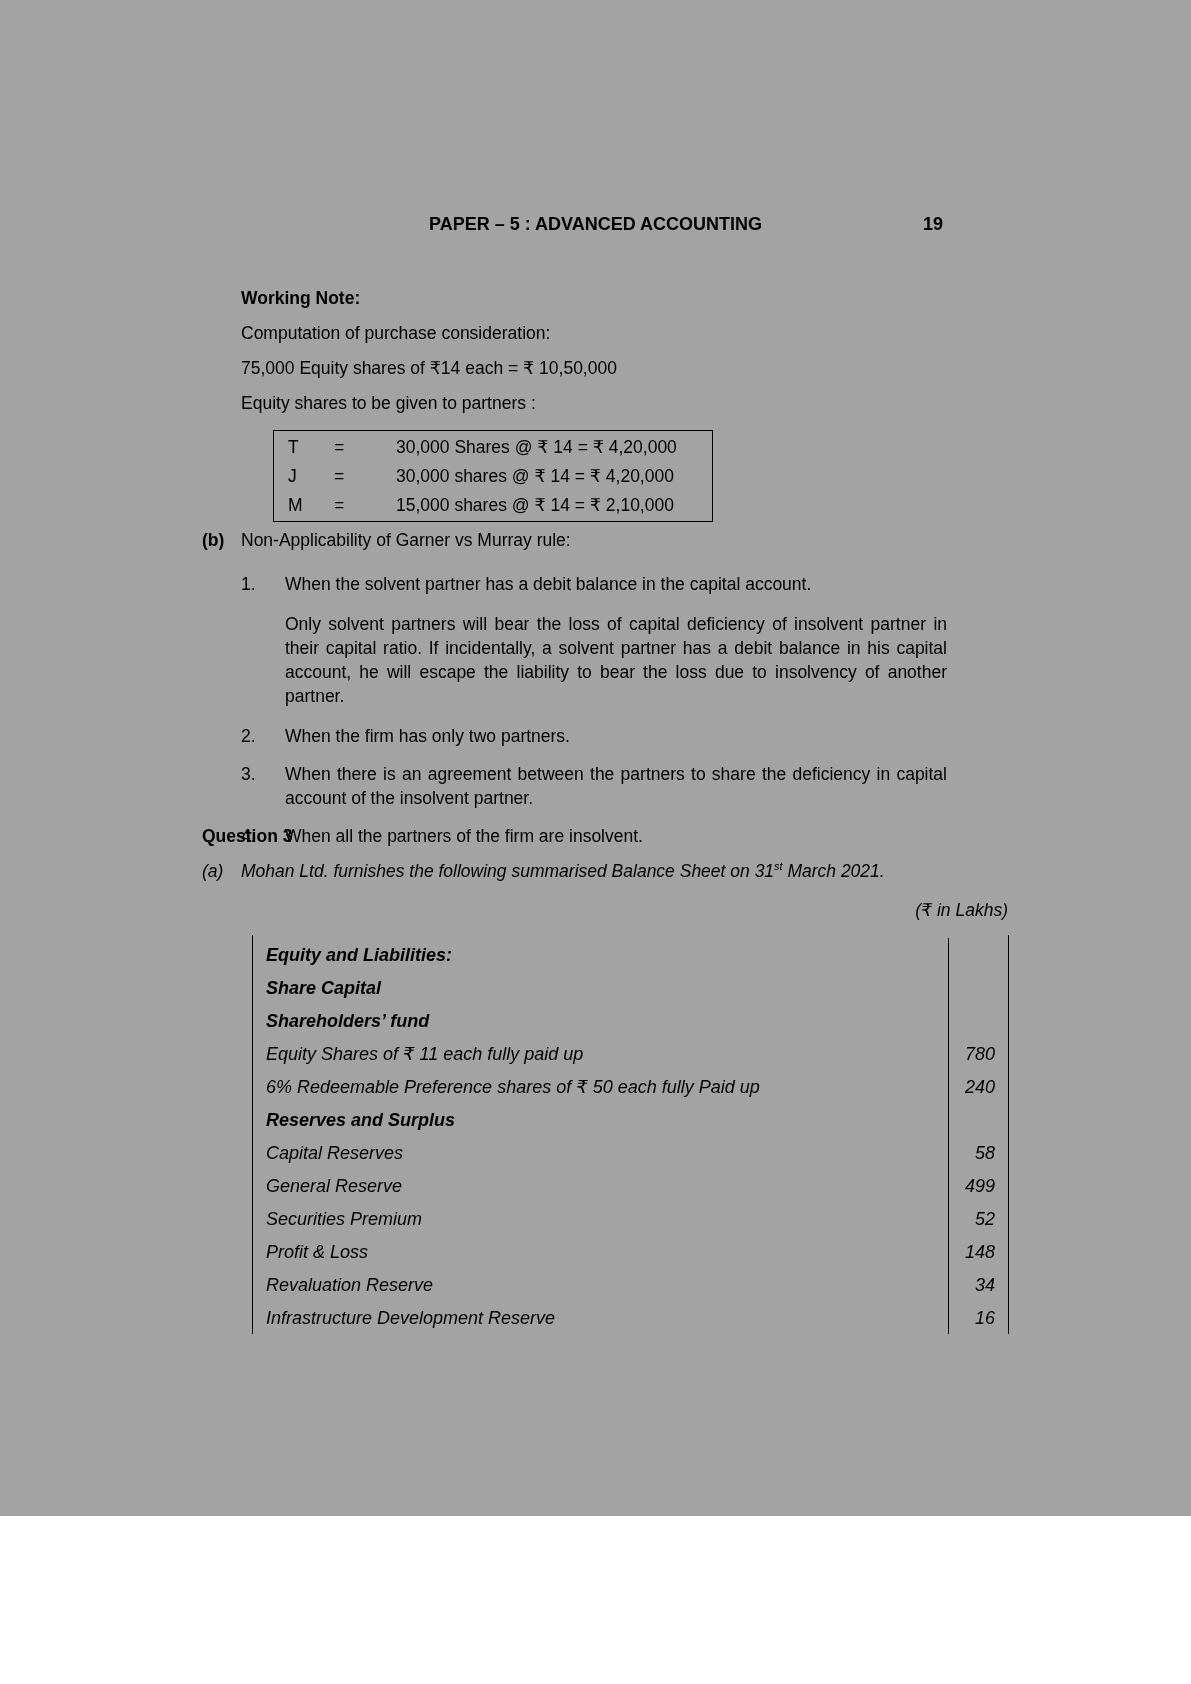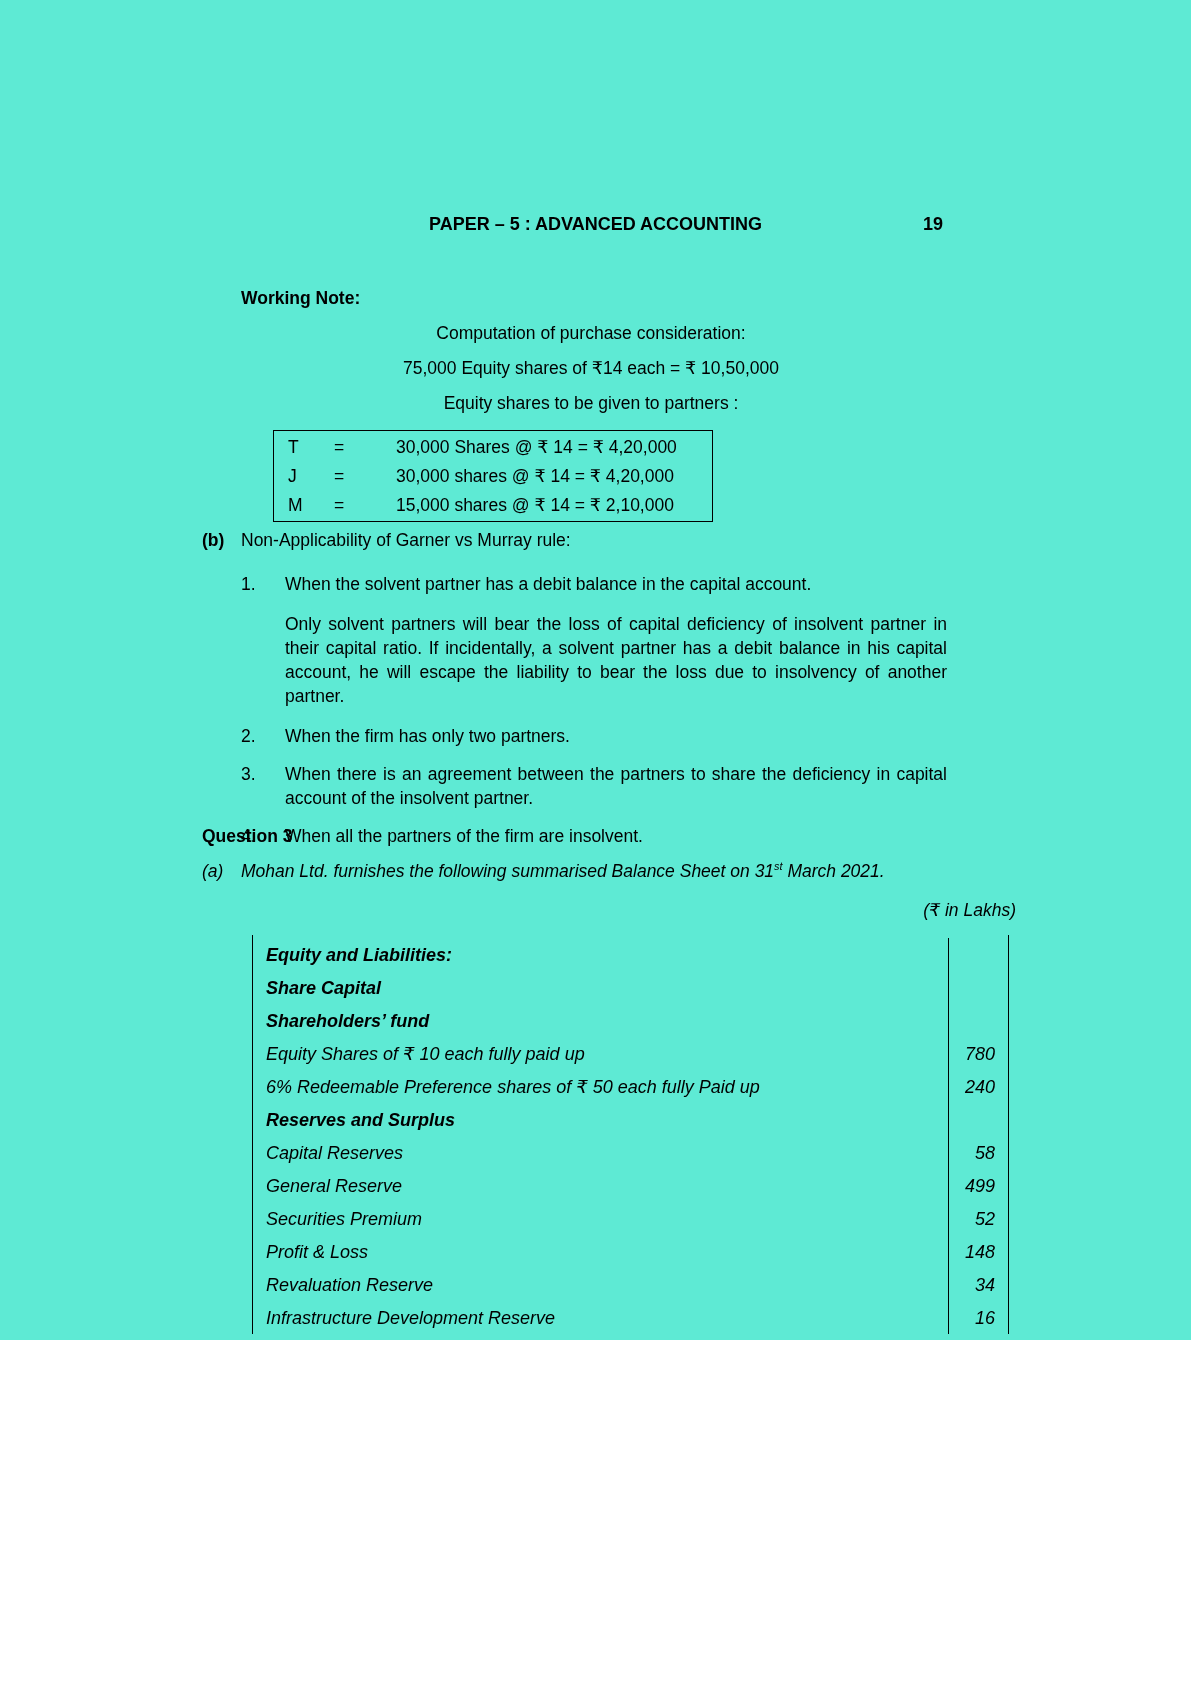--- a/index.html
+++ b/index.html
@@ -1,38 +1,38 @@
 <!DOCTYPE html>
 <html><head>
 <meta charset="utf-8">
 <style>
   html,body { margin:0; padding:0; background:#ffffff; }
   .page {
     position:relative;
-    width:1191px; height:1340px;
-    background:#5eead4;
+    width:1191px; height:1516px;
+    background:#a3a3a3;
     color:#000;
     font-family:"Liberation Sans","DejaVu Sans",sans-serif;
     font-size:17.5px;
     line-height:24px;
     overflow:hidden;
   }
   
   .hdr-title {
     position:absolute; top:212px; left:0; right:0;
     text-align:center; font-weight:bold; font-size:18px;
   }
   .hdr-page-num {
     position:absolute; top:212px; right:248px;
     font-weight:bold; font-size:18px;
   }
   
   .working-note { position:absolute; left:241px; top:286px; width:700px; }
   .working-note .wn-head { font-weight:bold; margin-bottom:11px; }
-  .working-note .wn-line { margin-bottom:11px;text-align:center; }
+  .working-note .wn-line { margin-bottom:11px; }
   .alloc-box {
     position:absolute; left:273px; top:430px; width:440px;
     border:1.5px solid #000; box-sizing:border-box;
     padding:1px 0 2px 0;
   }
   .alloc-row { display:flex; height:29px; align-items:center; padding-left:14px; }
   .alloc-c1 { width:46px; }
   .alloc-c2 { width:62px; }
   .alloc-c3 { flex:1; }
   
@@ -44,21 +44,21 @@
   .item-body { flex:1; text-align:justify; }
   .item-detail {
     margin:16px 0 16px 83px;
     text-align:justify;
   }
   
   .q5-heading { position:absolute; left:202px; top:824px; font-weight:bold; }
   .q5-intro { position:absolute; left:202px; top:859px; width:760px; font-style:italic; display:flex; }
   .q5-part { width:39px; flex:none; }
   .q5-intro sup { font-size:0.62em; line-height:0; vertical-align:super; }
-  .units-note { position:absolute; top:898px; right:175px; font-style:italic; }
+  .units-note { position:absolute; top:898px; right:183px; font-style:italic; }
   
   .bs-table { position:absolute; left:252px; top:935px; width:757px; font-size:18px; }
   .bs-header {
     display:flex; height:36px; box-sizing:border-box;
     background:#d9d9d9; border:1.5px solid #000;
   }
   .bs-header .h-label { width:655px; flex:none; }
   .bs-header .h-amount {
     flex:1; border-left:1.5px solid #000;
     display:flex; align-items:center; justify-content:center;
@@ -162,21 +162,21 @@
       </div>
       <div class="bs-row bold">
         <div class="c-label">Share Capital</div>
         <div class="c-amount"></div>
       </div>
       <div class="bs-row bold">
         <div class="c-label">Shareholders’ fund</div>
         <div class="c-amount"></div>
       </div>
       <div class="bs-row">
-        <div class="c-label">Equity Shares of ₹ 10 each fully paid up</div>
+        <div class="c-label">Equity Shares of ₹ 11 each fully paid up</div>
         <div class="c-amount">780</div>
       </div>
       <div class="bs-row">
         <div class="c-label">6% Redeemable Preference shares of ₹ 50 each fully Paid up</div>
         <div class="c-amount">240</div>
       </div>
       <div class="bs-row bold">
         <div class="c-label">Reserves and Surplus</div>
         <div class="c-amount"></div>
       </div>

